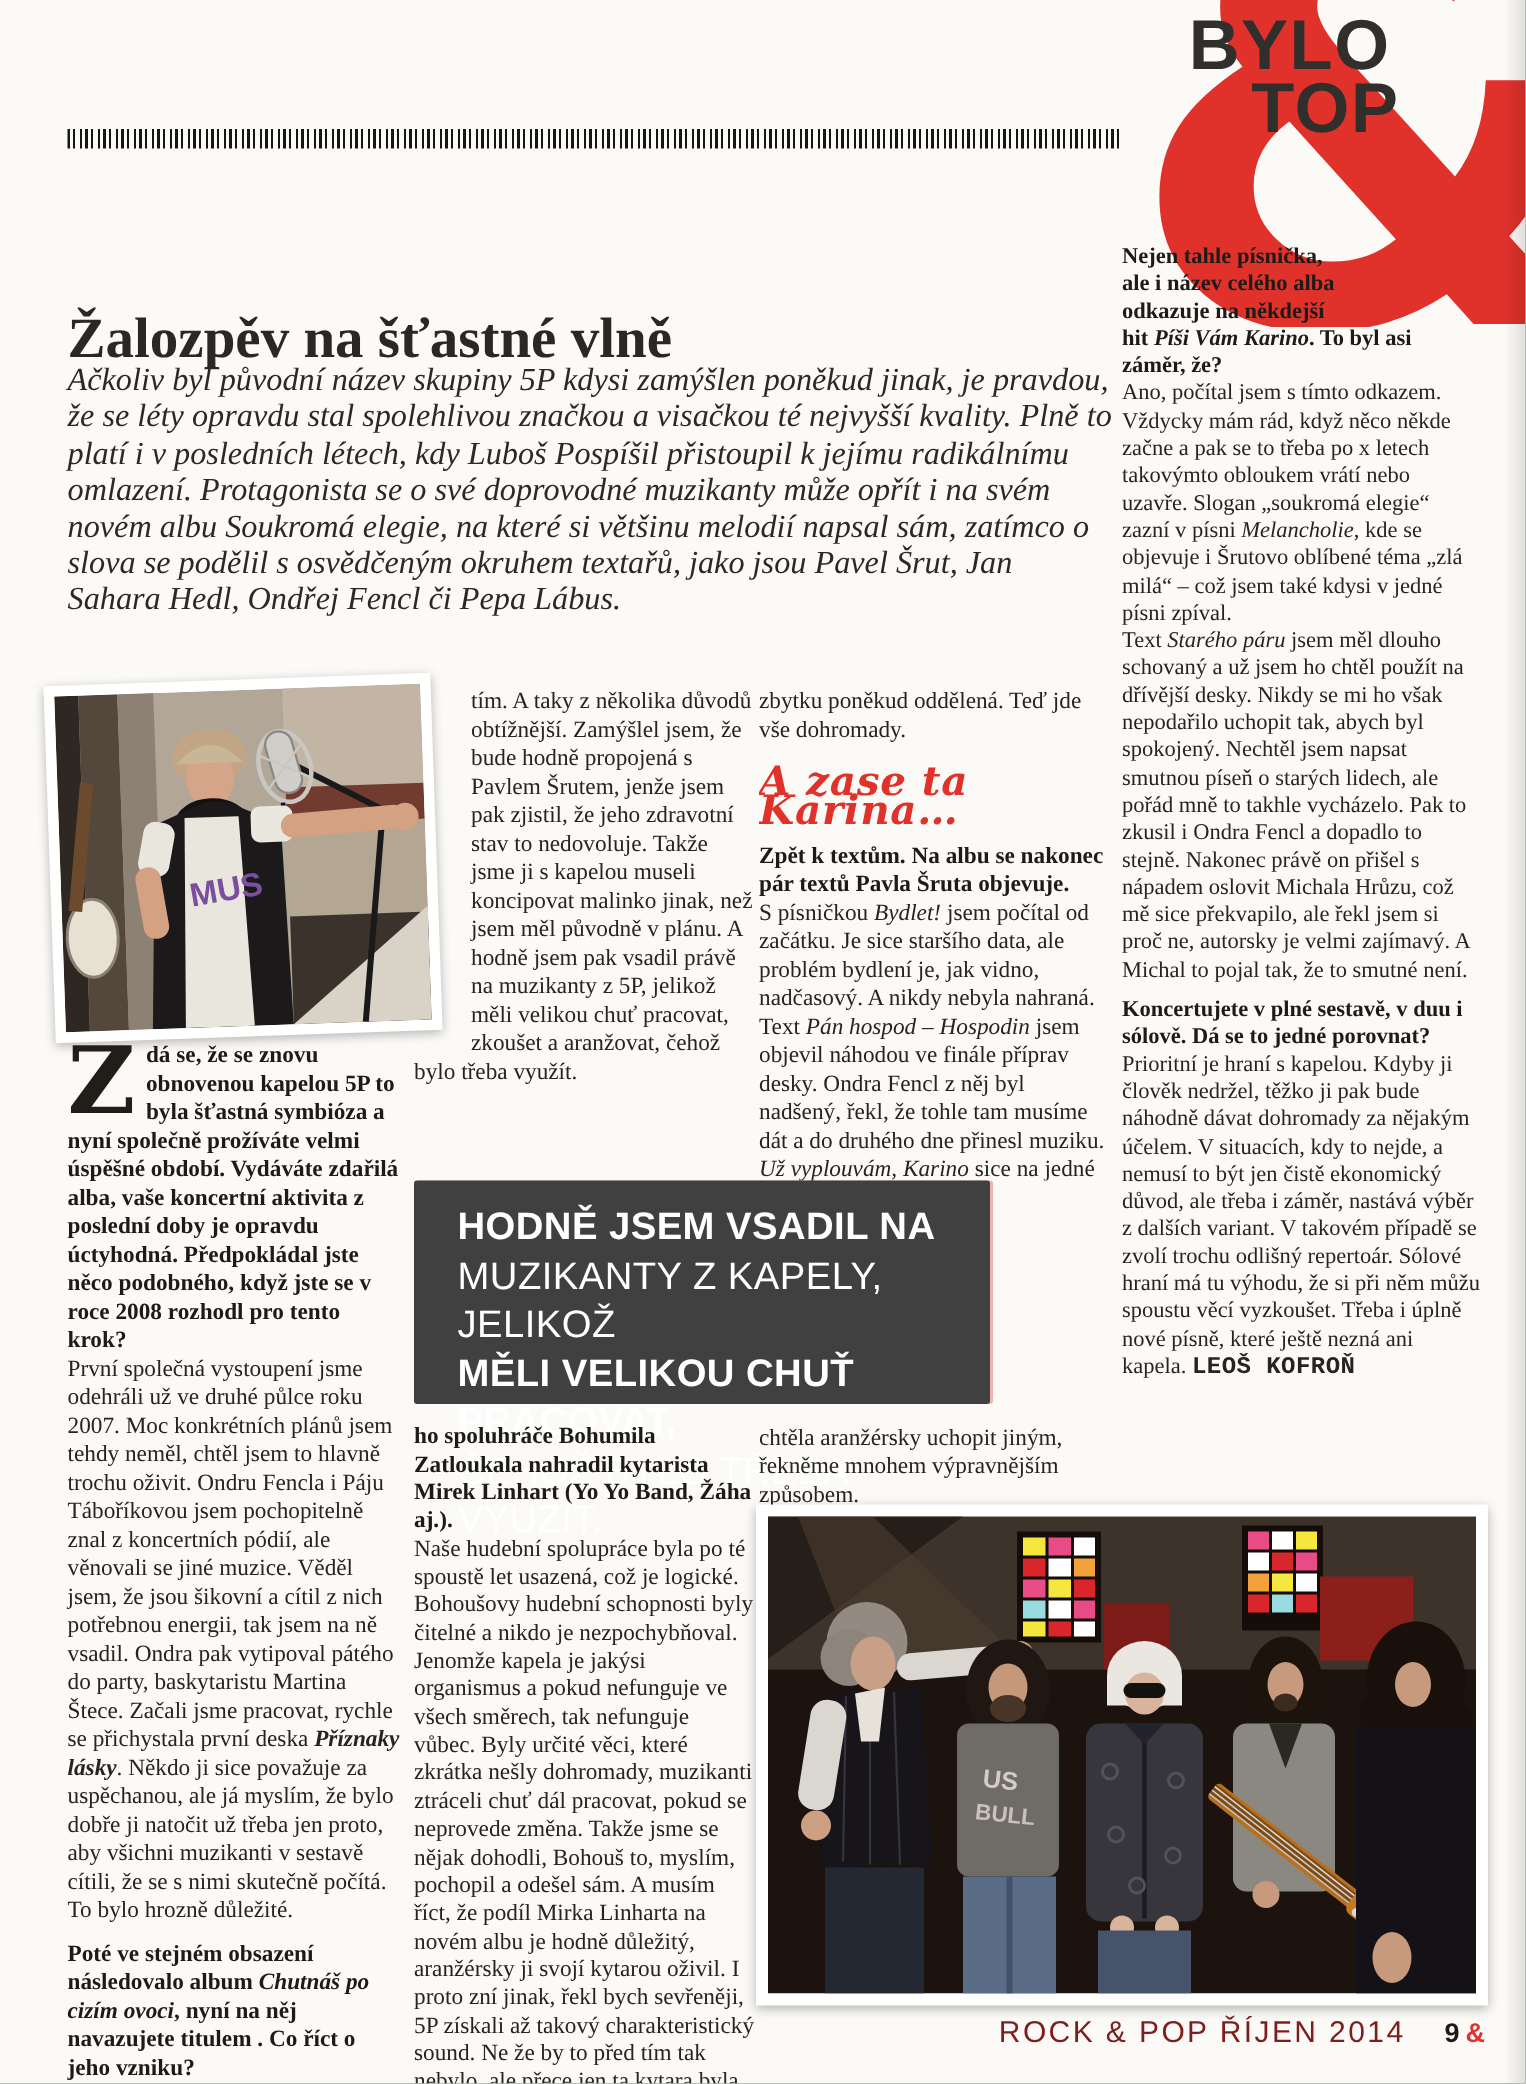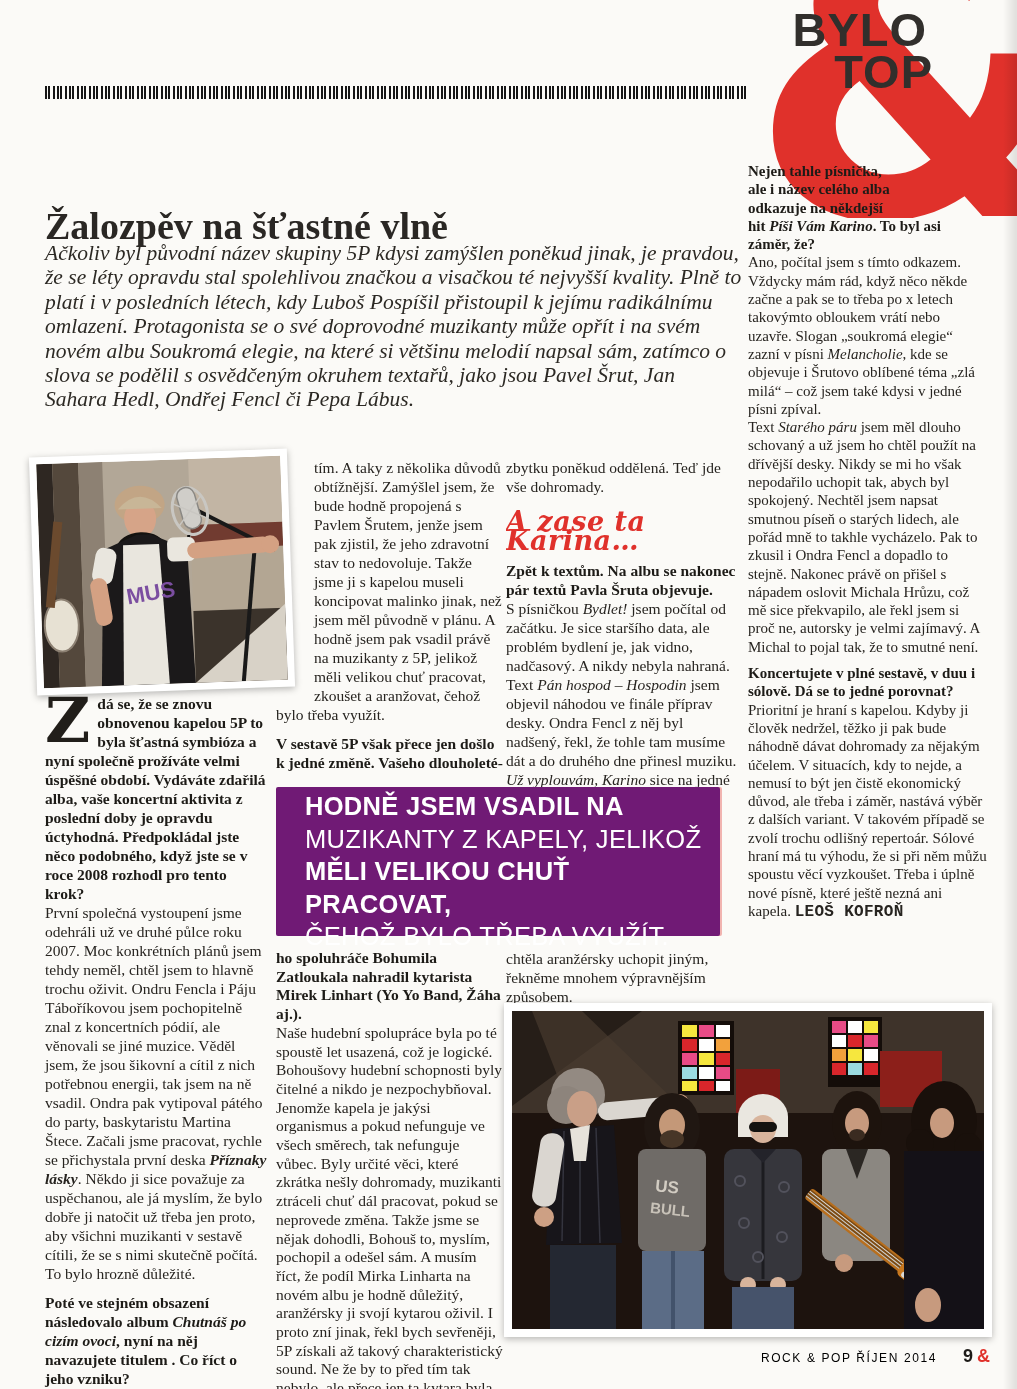--- a/index.html
+++ b/index.html
@@ -41,37 +41,37 @@
   #col2top{left:276px;top:458px;width:228px;height:329px;overflow:hidden;}
   #col3top{left:506px;top:458px;width:231px;height:329px;overflow:hidden;}
   #col2bot{left:276px;top:949px;width:228px;line-height:18.7px;}
   #col3bot{left:506px;top:949px;width:231px;}
   #col4{left:748px;top:162px;width:239px;font-size:15px;line-height:18.3px;}
   #col4 p.a + p.q, #col4 p.q + p.q{margin-top:8px;}
   .wrapL{float:left;width:38px;height:247px;}
   .wrapR{float:right;width:84px;height:49px;}
 
   
-  #quote{position:absolute;left:276px;top:787px;width:444px;height:149px;background:#701a75;
-        border-radius:2px;padding:3px 0 0 29px;box-sizing:border-box;
+  #quote{position:absolute;left:276px;top:787px;width:384px;height:149px;background:#404040;
+        border-radius:2px;padding:15px 0 0 29px;box-sizing:border-box;
         box-shadow:2px 0 0 rgba(224,49,43,.35);}
   #quote .line{font-family:"Liberation Sans",sans-serif;font-size:25.5px;line-height:32.5px;
         color:#fff;letter-spacing:.3px;}
   #quote .line.b{font-weight:bold;}
 
   
   .photo{position:absolute;background:#fff;box-shadow:0 2px 7px rgba(0,0,0,.28);}
   #photo1{left:33px;top:453px;padding:7px;transform:rotate(-2deg);}
   #photo2{left:504px;top:1003px;padding:8px;}
   .photo svg{display:block;}
 
   
   #footer{position:absolute;right:27px;bottom:22px;display:flex;align-items:baseline;gap:26px;
         font-family:"Liberation Sans",sans-serif;}
-  #footer .mag{font-size:12px;letter-spacing:1.6px;color:#000000;}
+  #footer .mag{font-size:20px;letter-spacing:1.6px;color:#7f1d1d;}
   #footer .pgwrap{display:flex;gap:4px;align-items:baseline;}
   #footer .pg{font-size:18px;font-weight:bold;color:#1c1a17;}
   #footer .pamp{font-size:18px;font-weight:bold;color:#e0312b;}
 </style>
 </head>
 <body>
 
 <div id="page">
 
   <div id="logo">
@@ -130,21 +130,20 @@
 
   <div class="col" id="col1">
       <p class="q"><span class="dropcap">Z</span>dá se, že se znovu obnovenou kapelou 5P to byla šťastná symbióza a nyní společně prožíváte velmi úspěšné období. Vydáváte zdařilá alba, vaše koncertní aktivita z poslední doby je opravdu úctyhodná. Předpokládal jste něco podobného, když jste se v roce 2008 rozhodl pro tento krok?</p>
       <p class="a">První společná vystoupení jsme odehráli už ve druhé půlce roku 2007. Moc konkrétních plánů jsem tehdy neměl, chtěl jsem to hlavně trochu oživit. Ondru Fencla i Páju Táboříkovou jsem pochopitelně znal z koncertních pódií, ale věnovali se jiné muzice. Věděl jsem, že jsou šikovní a cítil z nich potřebnou energii, tak jsem na ně vsadil. Ondra pak vytipoval pátého do party, baskytaristu Martina Štece. Začali jsme pracovat, rychle se přichystala první deska <b><i>Příznaky lásky</i></b>. Někdo ji sice považuje za uspěchanou, ale já myslím, že bylo dobře ji natočit už třeba jen proto, aby všichni muzikanti v sestavě cítili, že se s nimi skutečně počítá. To bylo hrozně důležité.</p>
       <p class="q">Poté ve stejném obsazení následovalo album <b><i>Chutnáš po cizím ovoci</i></b>, nyní na něj navazujete titulem . Co říct o jeho vzniku?</p>
     </div>
 
   <div class="col" id="col2top">
     <div class="wrapL"></div>
   <p class="a">tím. A taky z několika důvodů obtížnější. Zamýšlel jsem, že bude hodně propojená s Pavlem Šrutem, jenže jsem pak zjistil, že jeho zdravotní stav to nedovoluje. Takže jsme ji s kapelou museli koncipovat malinko jinak, než jsem měl původně v plánu. A hodně jsem pak vsadil právě na muzikanty z 5P, jelikož měli velikou chuť pracovat, zkoušet a aranžovat, čehož bylo třeba využít.</p>
-      <p class="q">V sestavě 5P však přece jen došlo k jedné změně. Vašeho dlouholeté-</p>
     </div>
 
   <div class="col" id="col3top">
       <p class="a">zbytku poněkud oddělená. Teď jde vše dohromady.</p>
       <h3>A zase ta Karina…</h3>
       <p class="q">Zpět k textům. Na albu se nakonec pár textů Pavla Šruta objevuje.</p>
       <p class="a">S písničkou <i>Bydlet!</i> jsem počítal od začátku. Je sice staršího data, ale problém bydlení je, jak vidno, nadčasový. A nikdy nebyla nahraná. Text <i>Pán hospod – Hospodin</i> jsem objevil náhodou ve finále příprav desky. Ondra Fencl z něj byl nadšený, řekl, že tohle tam musíme dát a do druhého dne přinesl muziku. <i>Už vyplouvám, Karino</i> sice na jedné desce vyšla, ale kapela ji</p>
     </div>
 
   <div id="quote">

